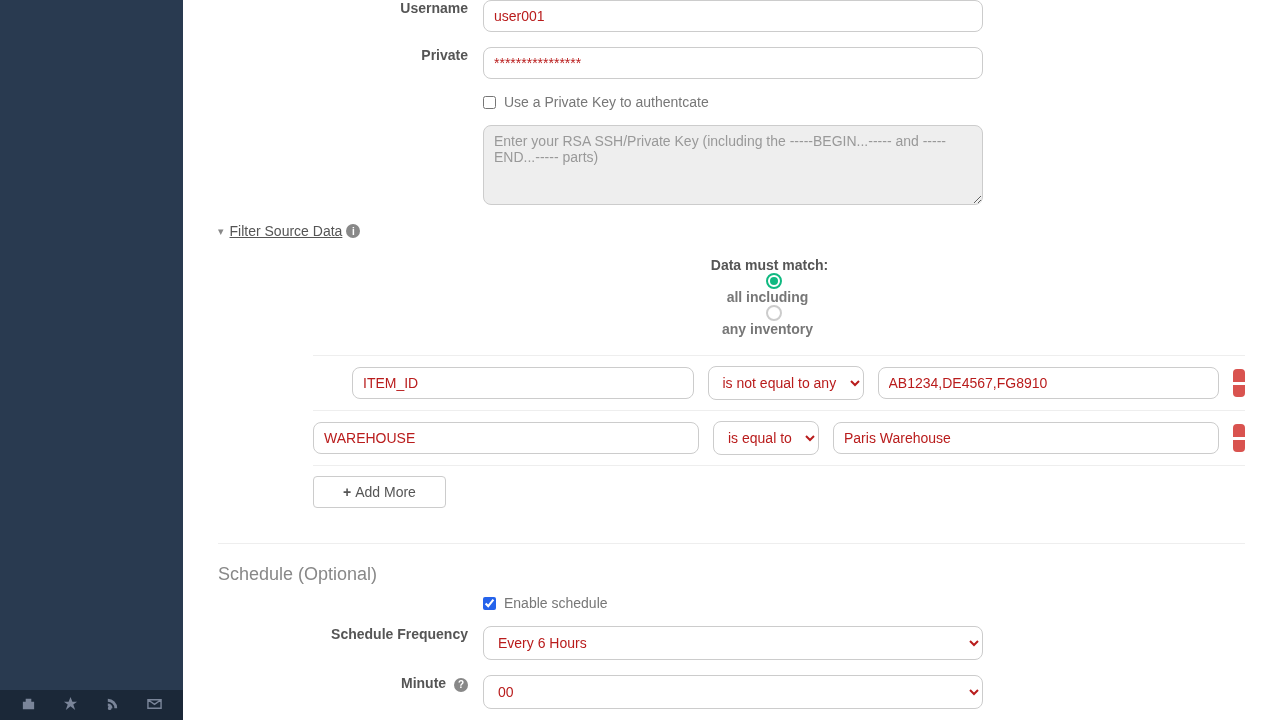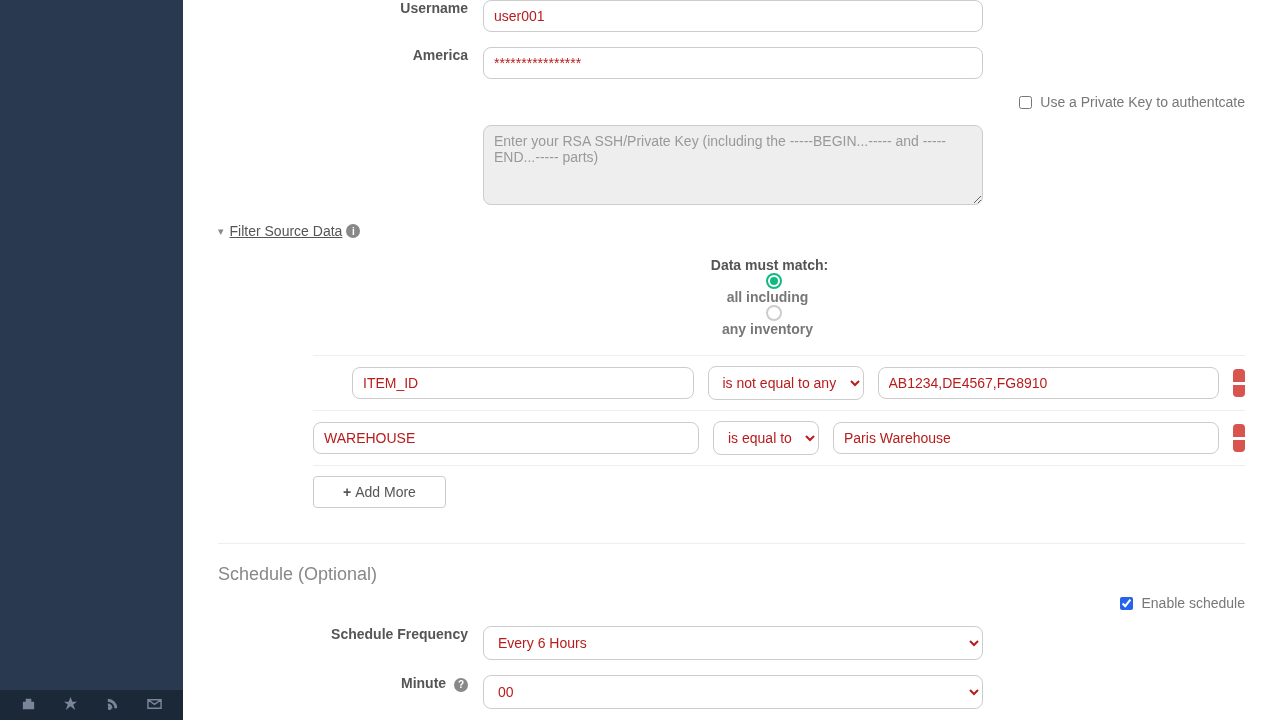--- a/index.html
+++ b/index.html
@@ -8,21 +8,21 @@
 .sidebar-footer { position: absolute; bottom: 0; left: 0; right: 0; height: 30px; background: #1b2838; display: flex; justify-content: space-around; align-items: center; padding: 0 8px; }
 .sidebar-footer svg { width: 15px; height: 15px; fill: #7a8599; }
 .main { margin-left: 183px; padding: 0 35px 30px 35px; }
 .form-row { display: flex; margin-bottom: 15px; }
 .form-label { width: 265px; text-align: right; padding-right: 15px; font-weight: 700; color: #555; font-size: 14px; }
 .form-field { width: 500px; }
 input[type=text], input[type=password], textarea, select { width: 100%; padding: 7px 10px; border: 1px solid #ccc; border-radius: 8px; font-size: 14px; color: #b91c1c; font-family: inherit; background: #fff; }
 textarea { resize: vertical; background: #eee; }
 input::placeholder, textarea::placeholder { color: #999; }
 .checkbox-row { display: flex; align-items: center; margin-bottom: 15px; }
-.checkbox-offset { margin-left: 265px; justify-content: flex-end; }
+.checkbox-offset { margin-left: 265px; }
 .checkbox-row input[type=checkbox] { margin-right: 8px; }
 .checkbox-row label { color: #777; font-size: 14px; }
 .section-header { display: flex; align-items: center; margin: 10px 0 18px 0; }
 .section-header-caret { margin-right: 6px; color: #888; font-size: 11px; }
 .section-header a { color: #555; text-decoration: underline; font-size: 14px; }
 .match-row { display: flex; align-items: center; margin-bottom: 18px; margin-left: 90px; flex-direction: column; }
 .match-label { font-weight: 700; color: #555; margin-right: 14px; }
 .radio-custom { width: 16px; height: 16px; border-radius: 50%; border: 2px solid #ccc; display: inline-block; margin-right: 6px; position: relative; vertical-align: middle; }
 .radio-custom.selected { border-color: #10b981; }
 .radio-custom.selected::after { content: ''; position: absolute; width: 8px; height: 8px; background: #10b981; border-radius: 50%; top: 2px; left: 2px; }
@@ -63,21 +63,21 @@
 </div>
 
 <div class="main">
 
   <div class="form-row">
     <div class="form-label">Username</div>
     <div class="form-field"><input type="text" value="user001" style=""></div>
   </div>
 
   <div class="form-row">
-    <div class="form-label">America</div>
+    <div class="form-label">Private</div>
     <div class="form-field"><input type="text" value="****************" style=""></div>
   </div>
 
   <div class="checkbox-row checkbox-offset">
     <input type="checkbox" style="">
     <label>Use a Private Key to authentcate</label>
   </div>
 
   <div class="form-row">
     <div class="form-label"></div>

